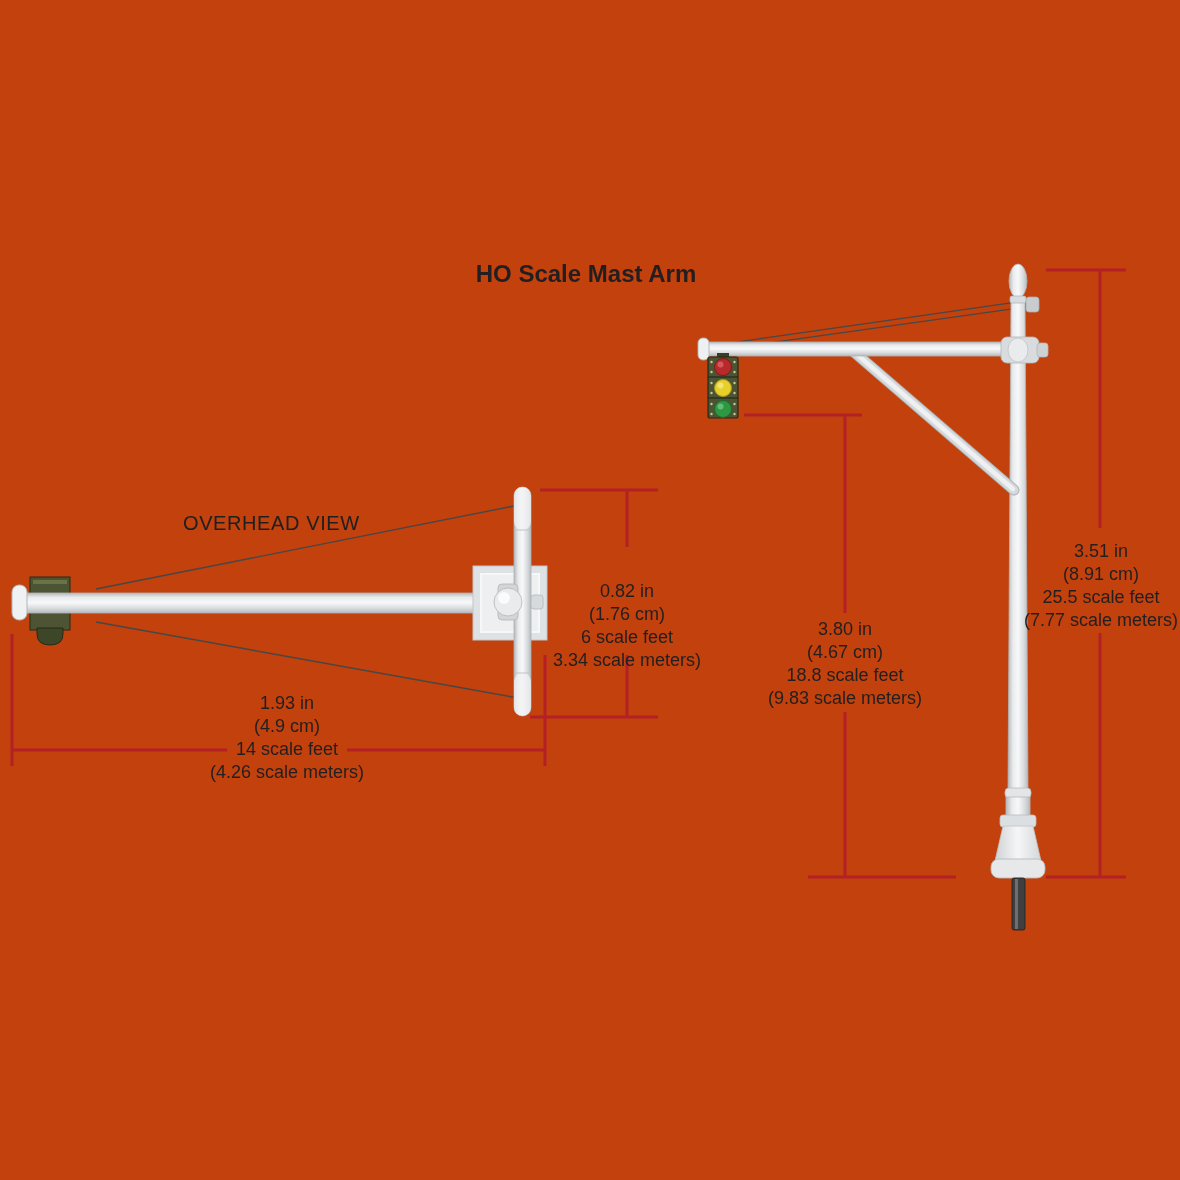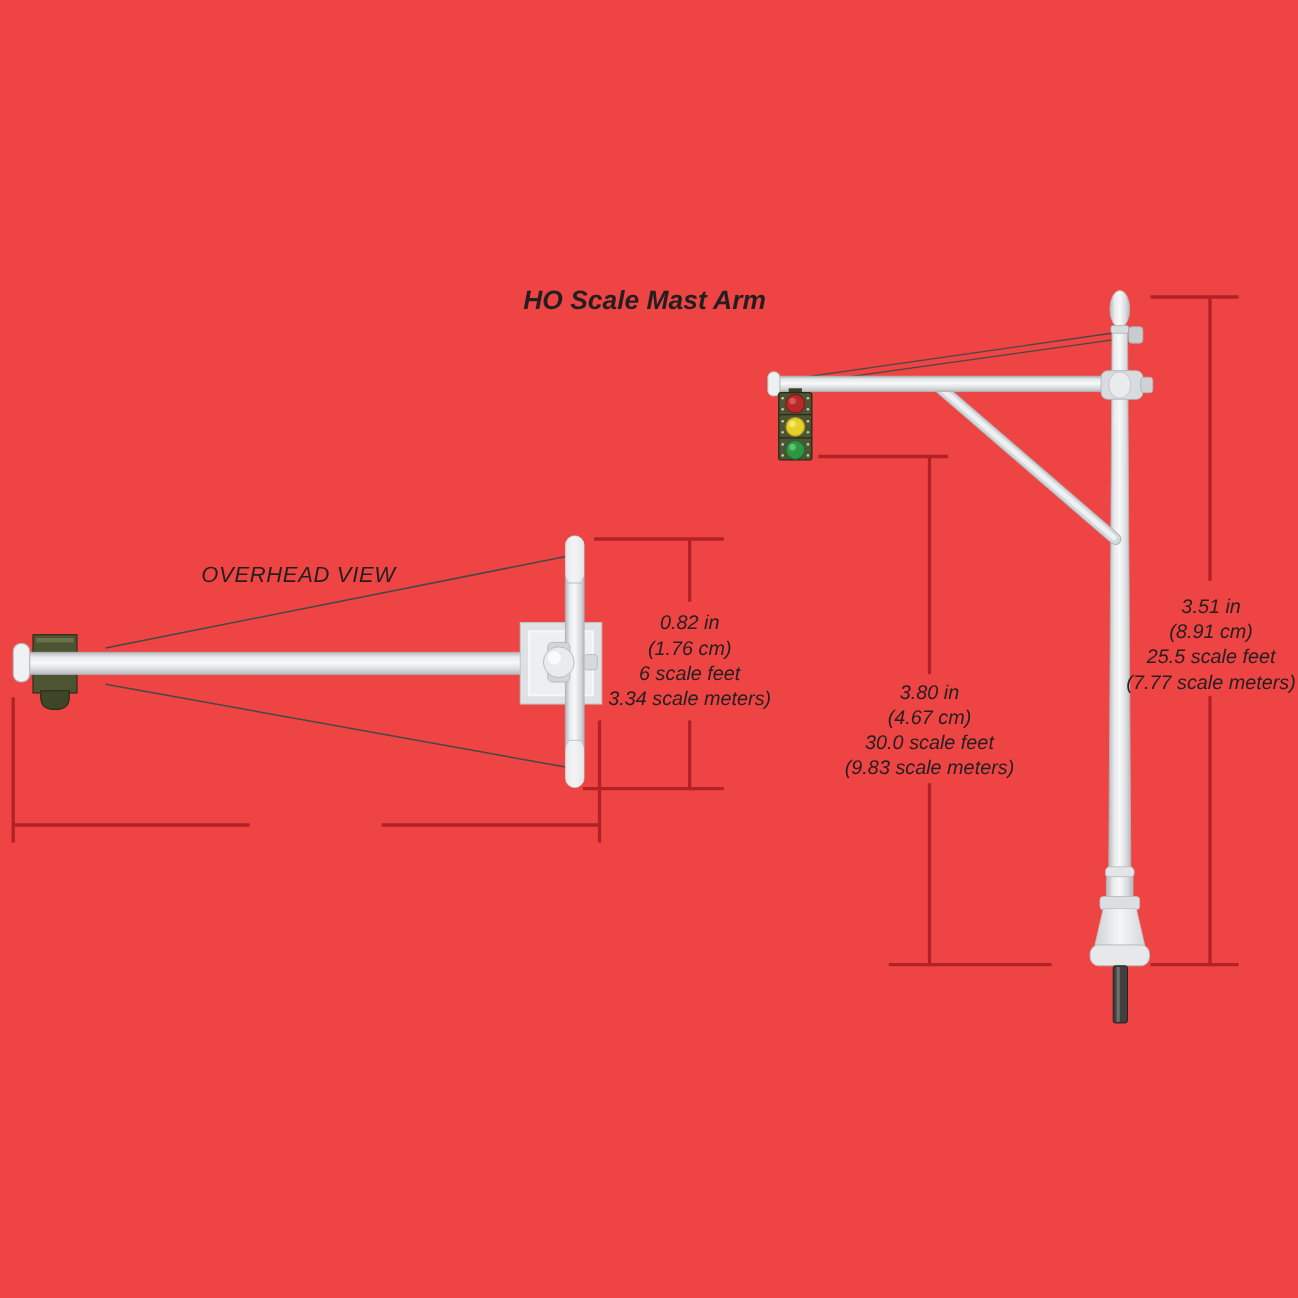--- a/index.html
+++ b/index.html
@@ -1,18 +1,18 @@
 <!DOCTYPE html>
 <html><head>
 <meta charset="utf-8">
 <style>
   html,body{margin:0;padding:0;background:#ffffff;}
   .canvas{
-    position:relative;width:1180px;height:1180px;background:#ef4444;
-    font-family:"Liberation Sans", sans-serif;color:#231f20;overflow:hidden;font-style:italic;
+    position:relative;width:1180px;height:1180px;background:#c2410c;
+    font-family:"Liberation Sans", sans-serif;color:#231f20;overflow:hidden;
   }
   .drawing{position:absolute;left:0;top:0;}
   .title{
     position:absolute;left:426px;top:260px;width:320px;text-align:center;
     font-size:24px;font-weight:700;color:#231f20;
   }
   .view-label{
     position:absolute;left:183px;top:466px;font-size:20px;font-weight:400;
     letter-spacing:0.6px;color:#1f1f1f;white-space:nowrap;margin-top:46px;
   }
@@ -178,32 +178,38 @@
       <line x1="1100" y1="270" x2="1100" y2="528"></line>
       <line x1="1100" y1="633" x2="1100" y2="877"></line>
       <line x1="1046" y1="877" x2="1126" y2="877"></line>
     </g>
   </svg>
 
   <div class="title">HO Scale Mast Arm</div>
 
   <div class="view-label">OVERHEAD VIEW</div>
 
-  <div class="dim-block" style="left:527px;top:555px;width:200px">
+  <div class="dim-block" style="left:527px;top:580px;width:200px">
     <div>0.82 in</div>
     <div>(1.76 cm)</div>
     <div>6 scale feet</div>
     <div>3.34 scale meters)</div>
   </div>
 
+  <div class="dim-block" style="left:172px;top:692px;width:230px">
+    <div>1.93 in</div>
+    <div>(4.9 cm)</div>
+    <div>14 scale feet</div>
+    <div>(4.26 scale meters)</div>
+  </div>
 
   <div class="dim-block" style="left:745px;top:618px;width:200px">
     <div>3.80 in</div>
     <div>(4.67 cm)</div>
-    <div>30.0 scale feet</div>
+    <div>18.8 scale feet</div>
     <div>(9.83 scale meters)</div>
   </div>
 
   <div class="dim-block" style="left:1001px;top:540px;width:200px">
     <div>3.51 in</div>
     <div>(8.91 cm)</div>
     <div>25.5 scale feet</div>
     <div>(7.77 scale meters)</div>
   </div>
 

